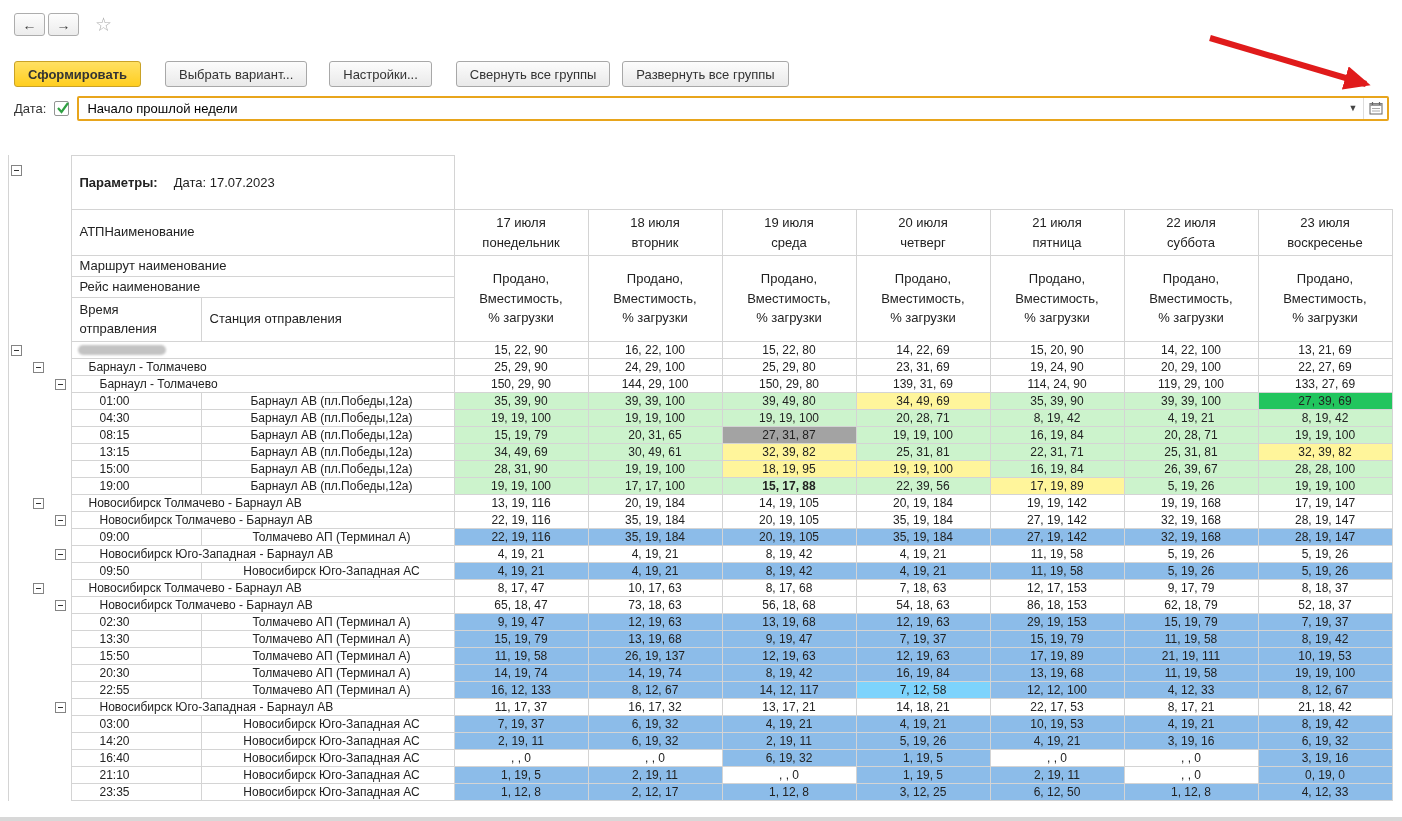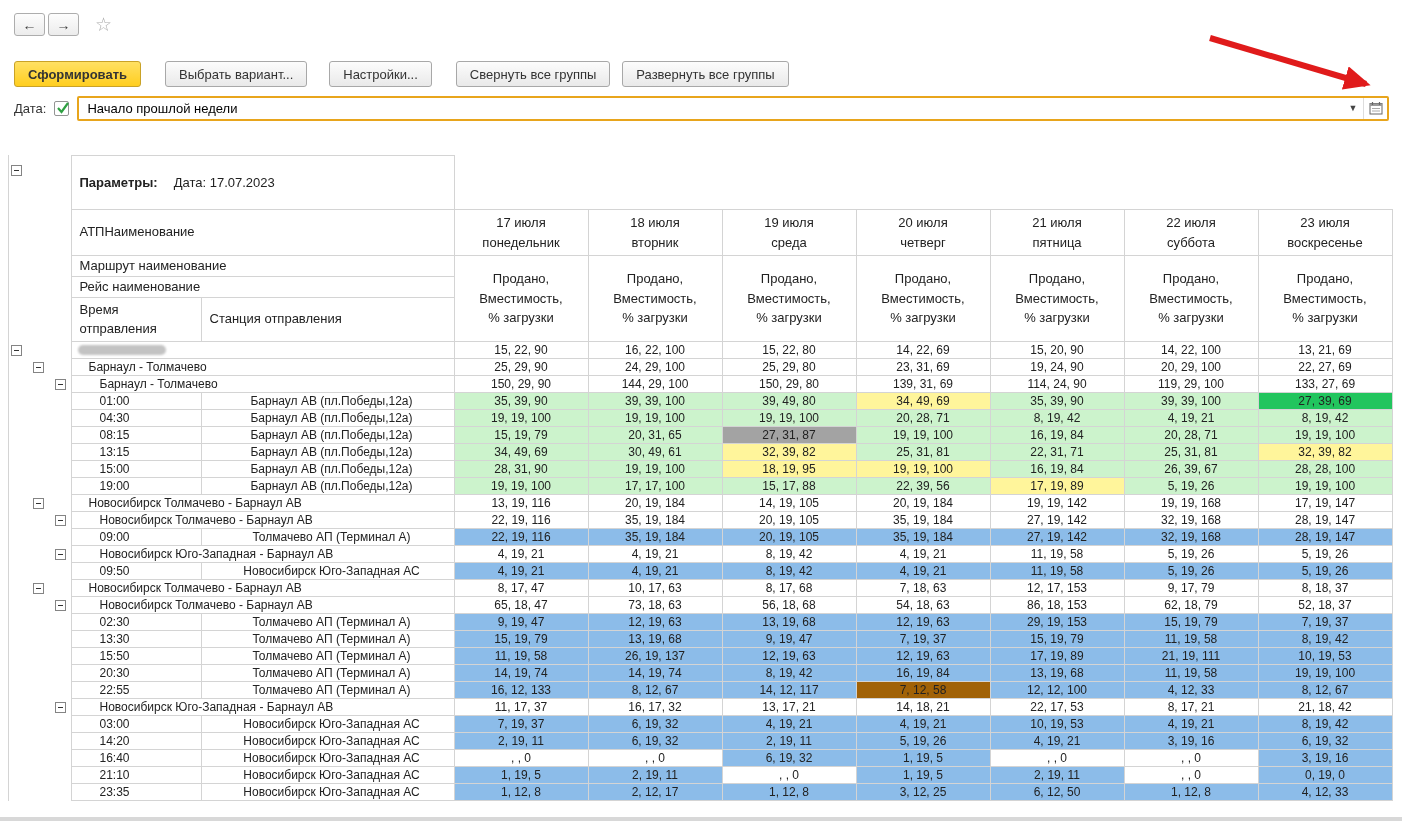--- a/index.html
+++ b/index.html
@@ -293,21 +293,21 @@
             <td class="valcell" style="background: rgb(204, 243, 204);">16, 19, 84</td>
             <td class="valcell" style="background: rgb(204, 243, 204);">26, 39, 67</td>
             <td class="valcell" style="background: rgb(204, 243, 204);">28, 28, 100</td>
           </tr>
           <tr>
             <td class="gutter"></td>
             <td class="timecell">19:00</td>
             <td class="stationcell">Барнаул АВ (пл.Победы,12а)</td>
             <td class="valcell" style="background: rgb(204, 243, 204);">19, 19, 100</td>
             <td class="valcell" style="background: rgb(204, 243, 204);">17, 17, 100</td>
-            <td class="valcell" style="background: rgb(204, 243, 204);">15, 17, 88</td>
+            <td class="valcell" style="background: rgb(204, 243, 204); font-weight: bold;">15, 17, 88</td>
             <td class="valcell" style="background: rgb(204, 243, 204); text-align: center;">22, 39, 56</td>
             <td class="valcell" style="background: rgb(255, 245, 155);">17, 19, 89</td>
             <td class="valcell" style="background: rgb(204, 243, 204);">5, 19, 26</td>
             <td class="valcell" style="background: rgb(204, 243, 204);">19, 19, 100</td>
           </tr>
           <tr>
             <td class="gutter"><span class="expander" style="margin-left: 24px;"></span></td>
             <td colspan="2" class="namecell" style="padding-left: 17px;">Новосибирск Толмачево - Барнаул АВ</td>
             <td class="valcell">13, 19, 116</td>
             <td class="valcell">20, 19, 184</td>
@@ -433,21 +433,21 @@
             <td class="valcell" style="background: rgb(140, 188, 233);">11, 19, 58</td>
             <td class="valcell" style="background: rgb(140, 188, 233);">19, 19, 100</td>
           </tr>
           <tr>
             <td class="gutter"></td>
             <td class="timecell">22:55</td>
             <td class="stationcell">Толмачево АП (Терминал А)</td>
             <td class="valcell" style="background: rgb(140, 188, 233);">16, 12, 133</td>
             <td class="valcell" style="background: rgb(140, 188, 233);">8, 12, 67</td>
             <td class="valcell" style="background: rgb(140, 188, 233);">14, 12, 117</td>
-            <td class="valcell" style="background: #a16207;">7, 12, 58</td>
+            <td class="valcell" style="background: #7dd3fc;">7, 12, 58</td>
             <td class="valcell" style="background: rgb(140, 188, 233);">12, 12, 100</td>
             <td class="valcell" style="background: rgb(140, 188, 233);">4, 12, 33</td>
             <td class="valcell" style="background: rgb(140, 188, 233);">8, 12, 67</td>
           </tr>
           <tr>
             <td class="gutter"><span class="expander" style="margin-left: 46px;"></span></td>
             <td colspan="2" class="namecell" style="padding-left: 28px;">Новосибирск Юго-Западная - Барнаул АВ</td>
             <td class="valcell">11, 17, 37</td>
             <td class="valcell">16, 17, 32</td>
             <td class="valcell">13, 17, 21</td>

